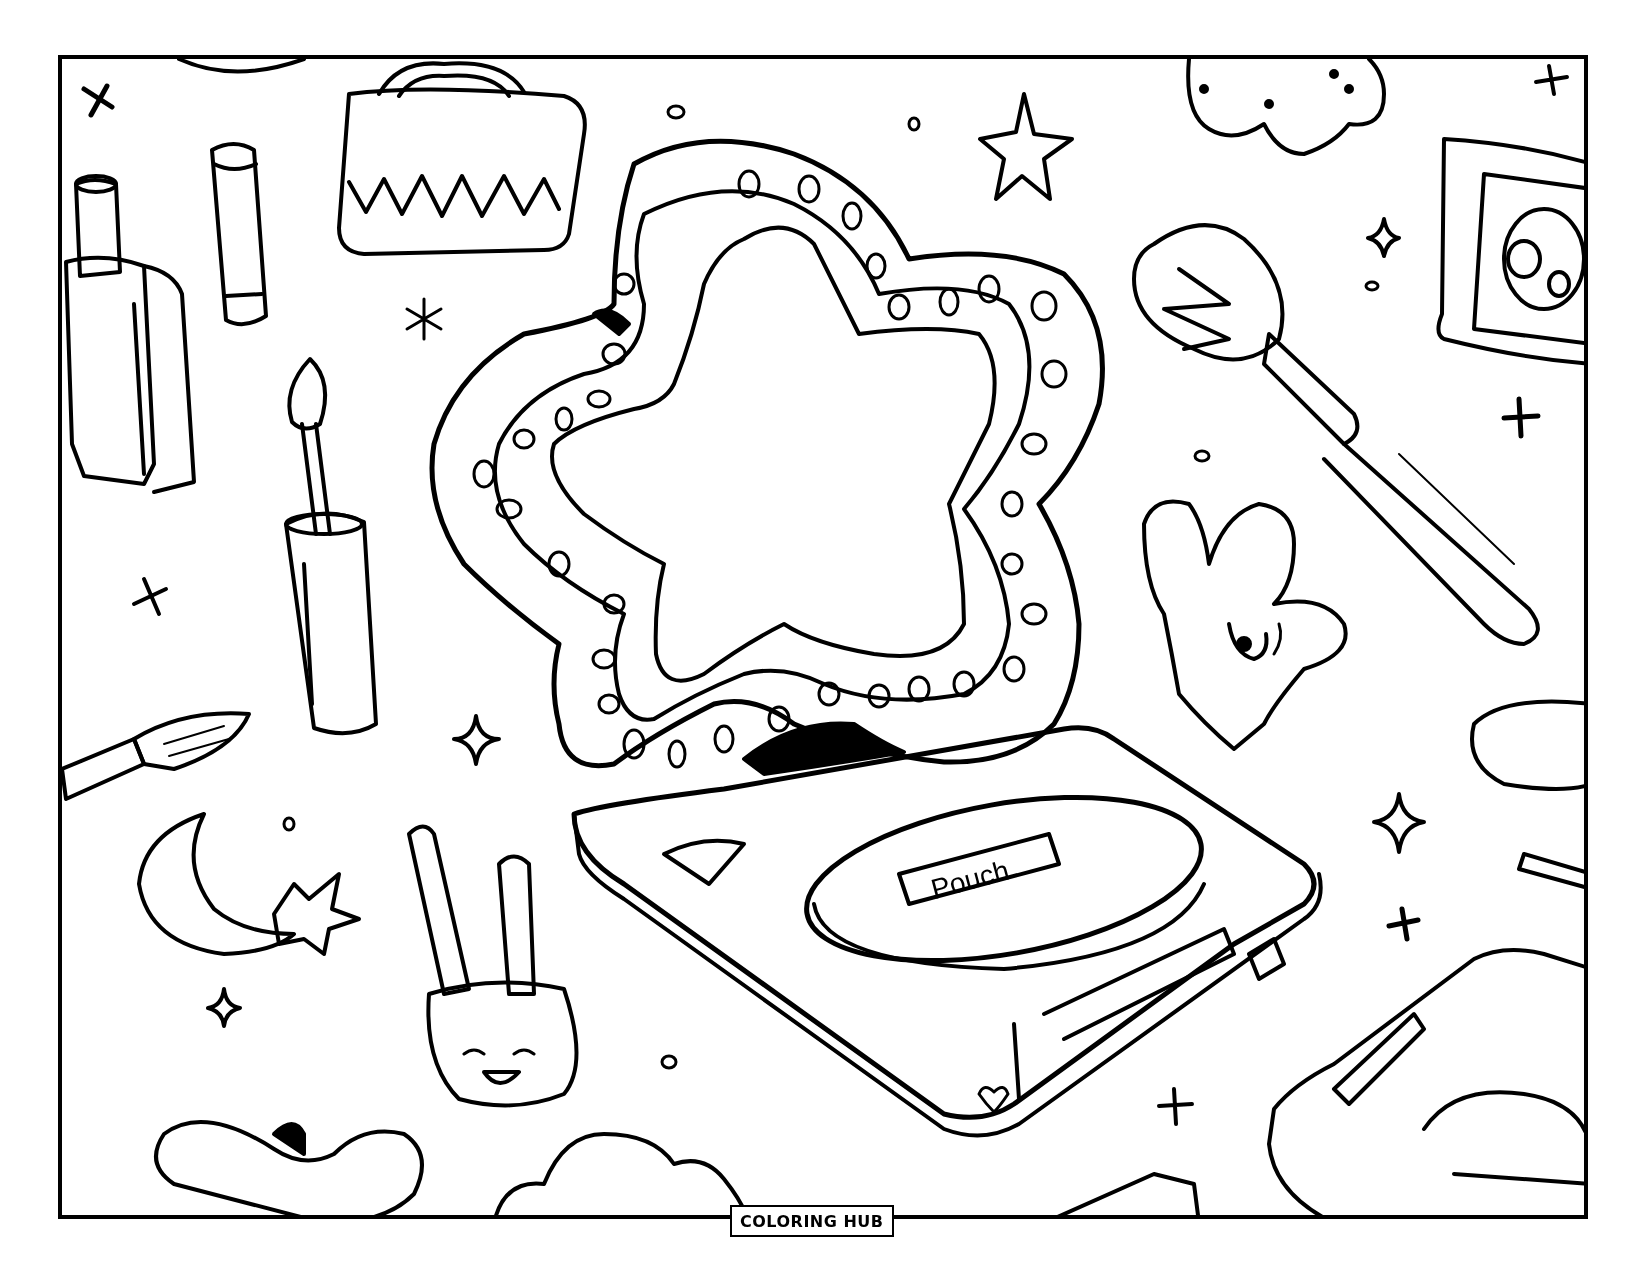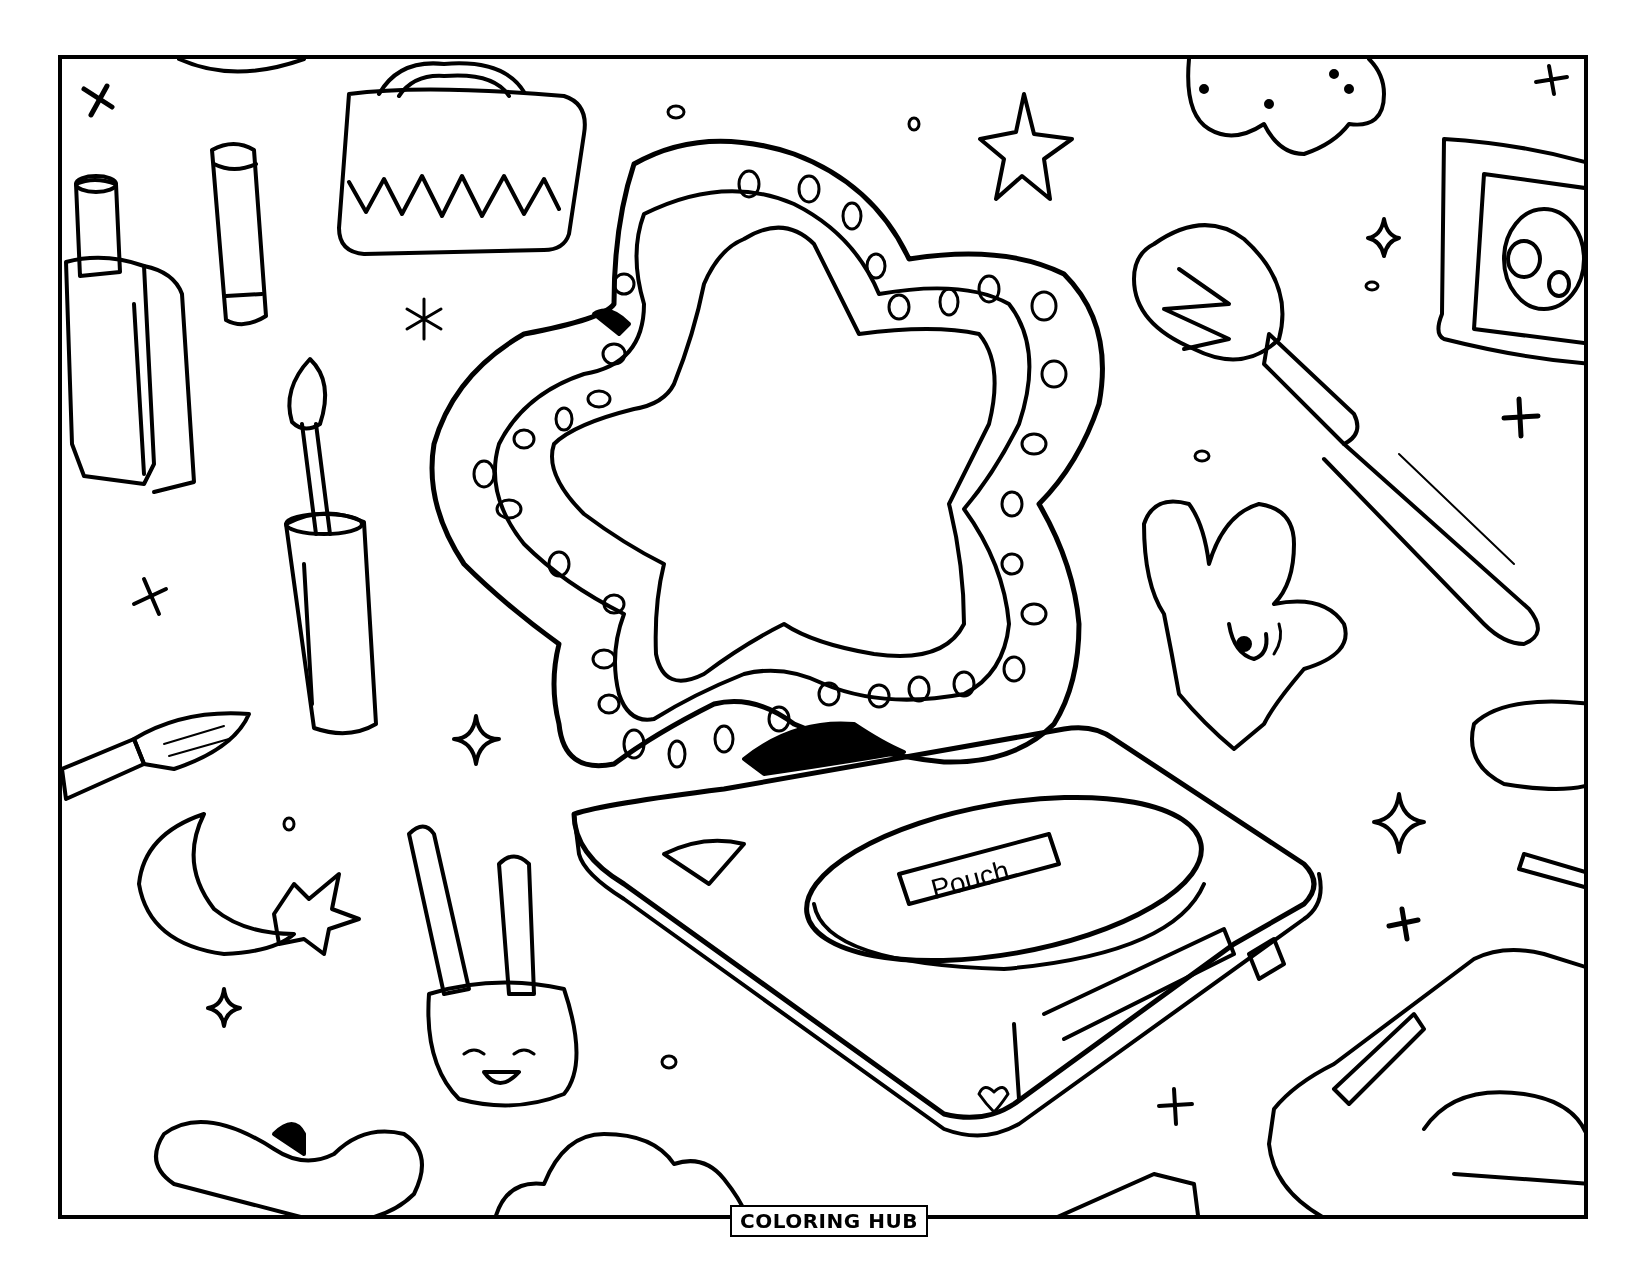--- a/index.html
+++ b/index.html
@@ -1,21 +1,21 @@
 <!DOCTYPE html>
 <html><head>
   <meta charset="utf-8">
   <style>
     html, body { margin:0; padding:0; background:#ffffff; }
     body { width:1650px; height:1275px; position:relative; overflow:hidden; font-family:"Liberation Sans", sans-serif; }
     .page { position:absolute; left:0; top:0; width:1650px; height:1275px; background:#fff; }
     .frame { position:absolute; left:58px; top:55px; width:1530px; height:1164px; border:4px solid #000; box-sizing:border-box; overflow:hidden; background:#fff; }
     svg.art { position:absolute; left:0; top:0; }
     svg.art * { vector-effect: non-scaling-stroke; }
-    .badge { position:absolute; left:730px; top:1205px; height:28px; padding:0 8px; border:2px solid #000; background:#fff; display:flex; align-items:center; justify-content:center; font-family:"DejaVu Sans", sans-serif; font-weight:bold; font-size:20px; letter-spacing:0.5px; color:#000; }
+    .badge { position:absolute; left:730px; top:1205px; height:28px; padding:0 8px; border:2px solid #000; background:#fff; display:flex; align-items:center; justify-content:center; font-family:"DejaVu Sans", sans-serif; font-weight:bold; font-size:16px; letter-spacing:0.5px; color:#000; }
   </style>
 </head>
 <body>
 
 <div class="page">
   <div class="frame">
     <svg class="art" width="1530" height="1164" viewBox="58 55 1530 1164" fill="none" stroke="#000" stroke-width="4" stroke-linecap="round" stroke-linejoin="round">
 
       <path d="M175 55 Q230 80 300 55"></path>
 

